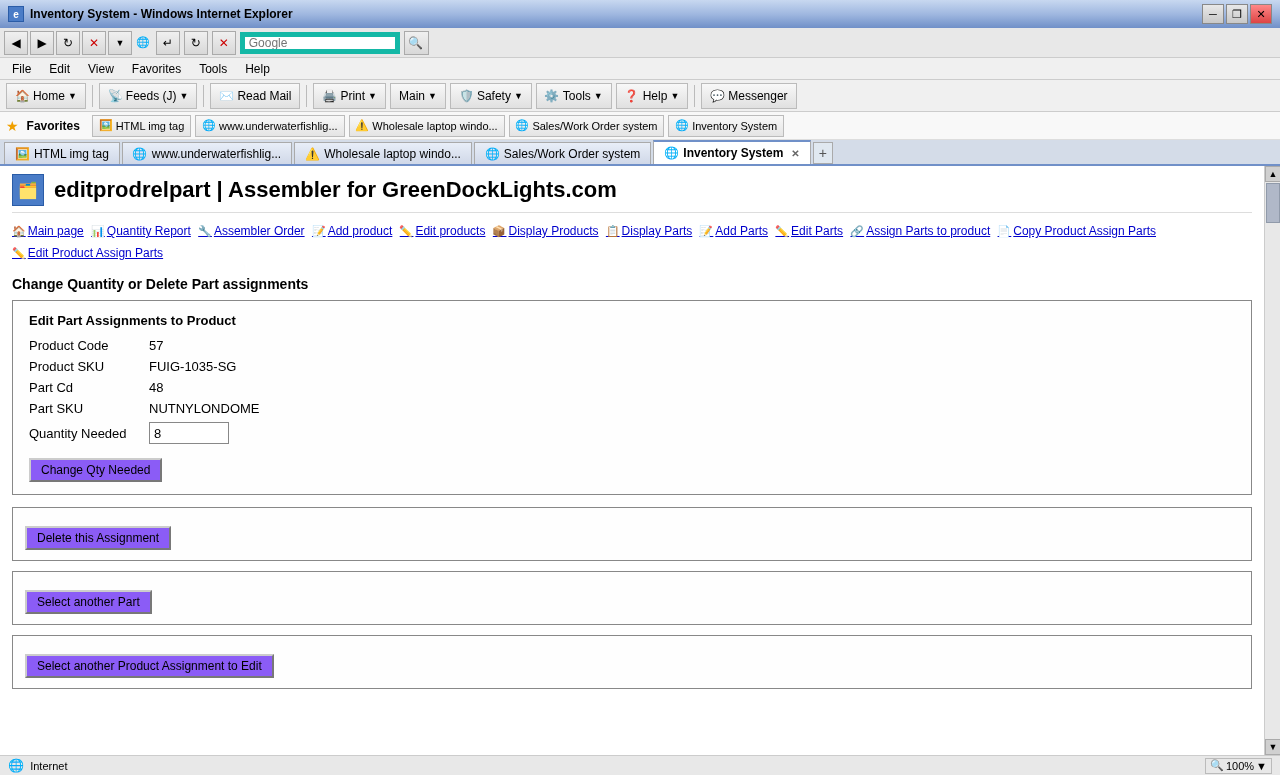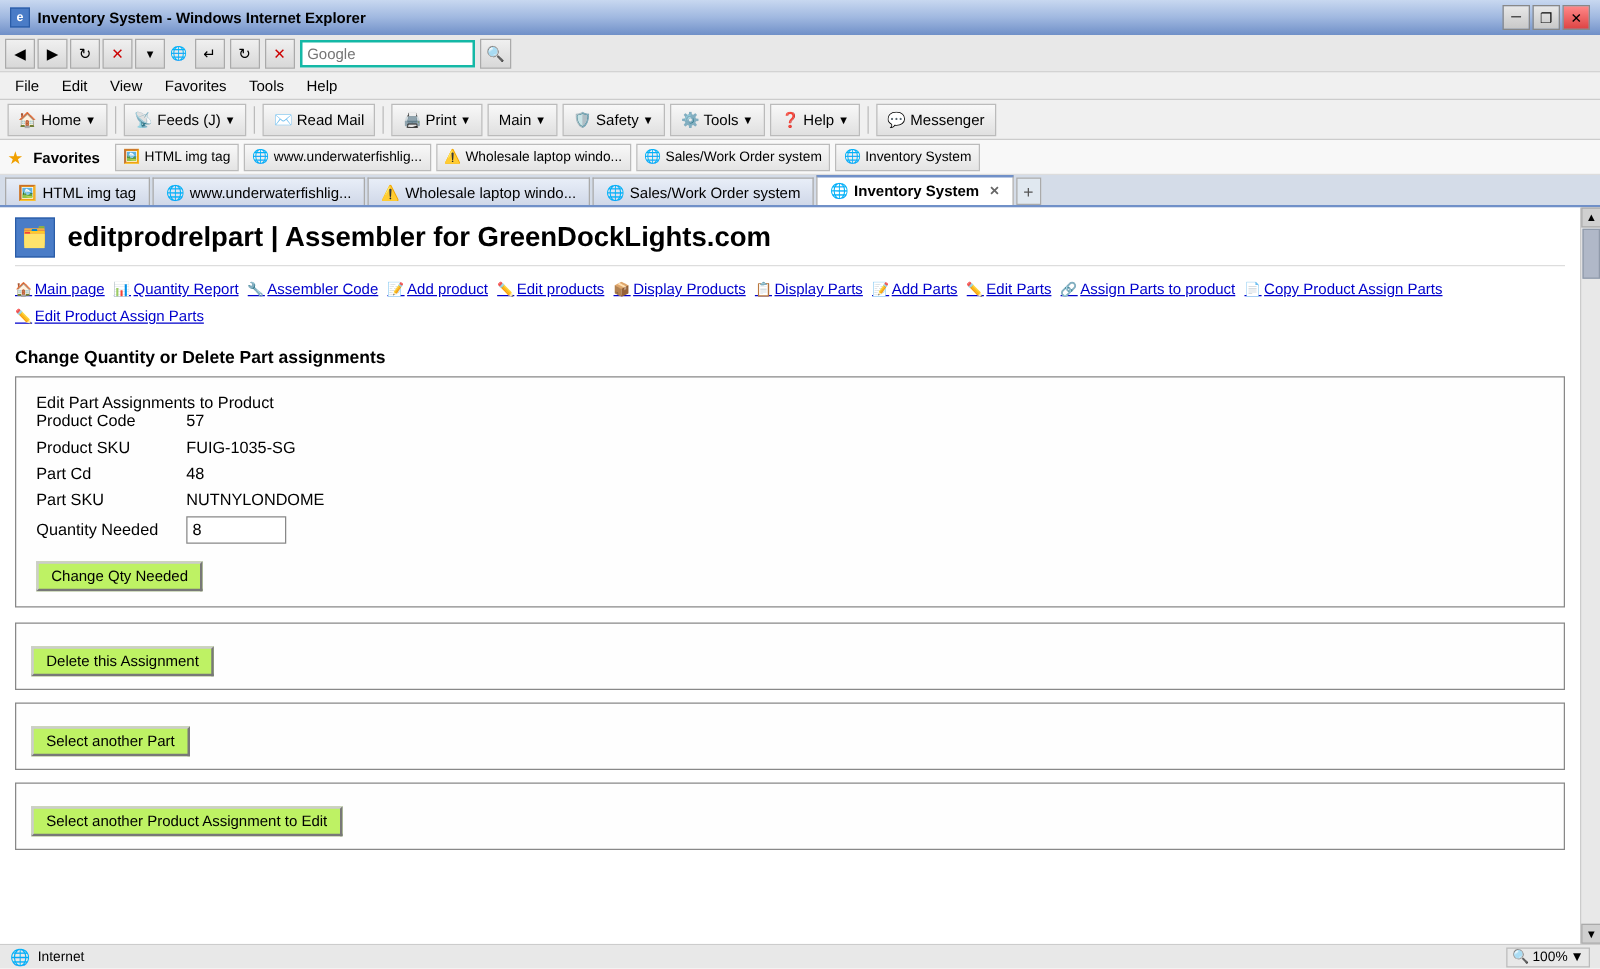--- a/index.html
+++ b/index.html
@@ -36,21 +36,21 @@
     .nav-buttons { display: flex; align-items: center; gap: 2px; }
     .nav-btn {
       height: 24px; min-width: 24px; border: 1px solid #aaa;
       background: linear-gradient(to bottom, #f0f0f0, #d8d8d8);
       cursor: pointer; display: flex; align-items: center; justify-content: center; font-size: 12px;
     }
     .address-input {
       flex: 1; height: 22px; border: 1px solid #7a9fd4; padding: 0 4px; font-size: 12px;
       background: white;
     }
-    .search-box { width: 140px; height: 22px; border: 2px solid #14b8a6; padding: 0 4px; font-size: 12px; }
+    .search-box { width: 160px; height: 22px; border: 5px solid #14b8a6; padding: 0 4px; font-size: 12px; }
 
     
     .menu-bar {
       background: #f0f0f0;
       height: 22px;
       display: flex;
       align-items: center;
       padding: 0 4px;
       gap: 2px;
       border-bottom: 1px solid #ccc;
@@ -141,37 +141,37 @@
     .page-title { font-size: 22px; font-style: italic; font-weight: bold; color: #000; }
     .page-title span { font-style: normal; }
 
     
     .nav-links { font-size: 12px; margin-bottom: 8px; line-height: 1.8; }
     .nav-links a { color: #00c; text-decoration: underline; cursor: pointer; margin-right: 4px; }
     .nav-link-icon { font-size: 11px; color: #444; margin-right: 2px; }
 
     
     .section-heading { font-size: 14px; font-weight: bold; margin: 12px 0 8px 0; }
-    .section-subheading { font-size: 13px; font-weight: normal; }
+    .section-subheading { font-size: 13px; font-weight: bold; margin-bottom: 10px; }
 
     
     .form-box {
       border: 1px solid #888; padding: 12px 16px; margin-bottom: 12px;
       background: #fefefe;
     }
     .form-row { display: flex; align-items: center; margin-bottom: 6px; }
     .form-label { width: 120px; font-size: 13px; }
     .form-value { font-size: 13px; }
     .form-input {
       height: 22px; padding: 0 4px; border: 1px solid #888; font-size: 13px;
       background: white; width: 80px;
     }
 
     .action-btn {
-      padding: 3px 10px; border: 2px outset #ccc; background: #bef264;
+      padding: 3px 10px; border: 2px outset #ccc; background: #8b5cf6;
       cursor: pointer; font-size: 12px; margin-top: 8px;
     }
 
     
     .section-box {
       border: 1px solid #888; padding: 10px 12px; margin-bottom: 10px; background: #fefefe;
     }
 
     
     .status-bar {
@@ -329,21 +329,21 @@
     <div class="page-header">
       <div class="page-header-icon">🗂️</div>
       <div class="page-title">
         <span style="">editprodrelpart</span><span> | Assembler for GreenDockLights.com</span>
       </div>
     </div>
 
     <div class="nav-links">
       <a><span class="nav-link-icon">🏠</span><span>Main page</span></a>
       <a><span class="nav-link-icon">📊</span><span>Quantity Report</span></a>
-      <a><span class="nav-link-icon">🔧</span><span>Assembler Code</span></a>
+      <a><span class="nav-link-icon">🔧</span><span>Assembler Order</span></a>
       <a><span class="nav-link-icon">📝</span><span>Add product</span></a>
       <a><span class="nav-link-icon">✏️</span><span>Edit products</span></a>
       <a><span class="nav-link-icon">📦</span><span>Display Products</span></a>
       <a><span class="nav-link-icon">📋</span><span>Display Parts</span></a>
       <a><span class="nav-link-icon">📝</span><span>Add Parts</span></a>
       <a><span class="nav-link-icon">✏️</span><span>Edit Parts</span></a>
       <a><span class="nav-link-icon">🔗</span><span>Assign Parts to product</span></a>
       <a><span class="nav-link-icon">📄</span><span>Copy Product Assign Parts</span></a>
       <br>
       <a><span class="nav-link-icon">✏️</span><span>Edit Product Assign Parts</span></a>

